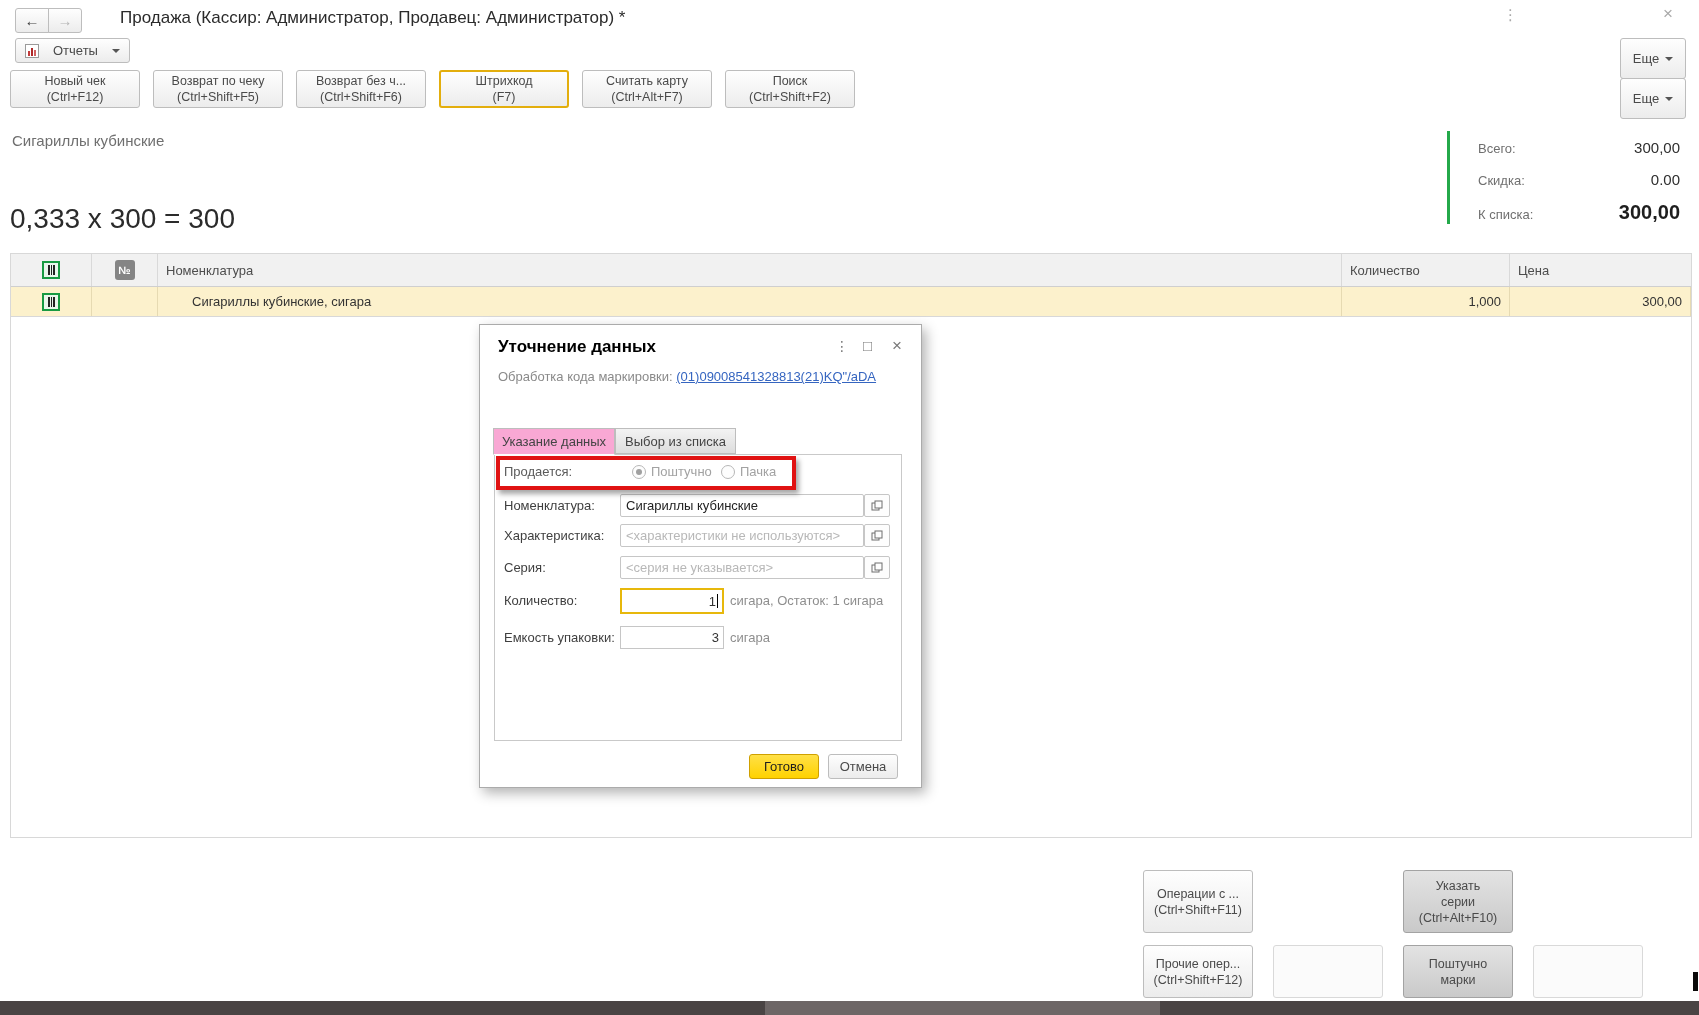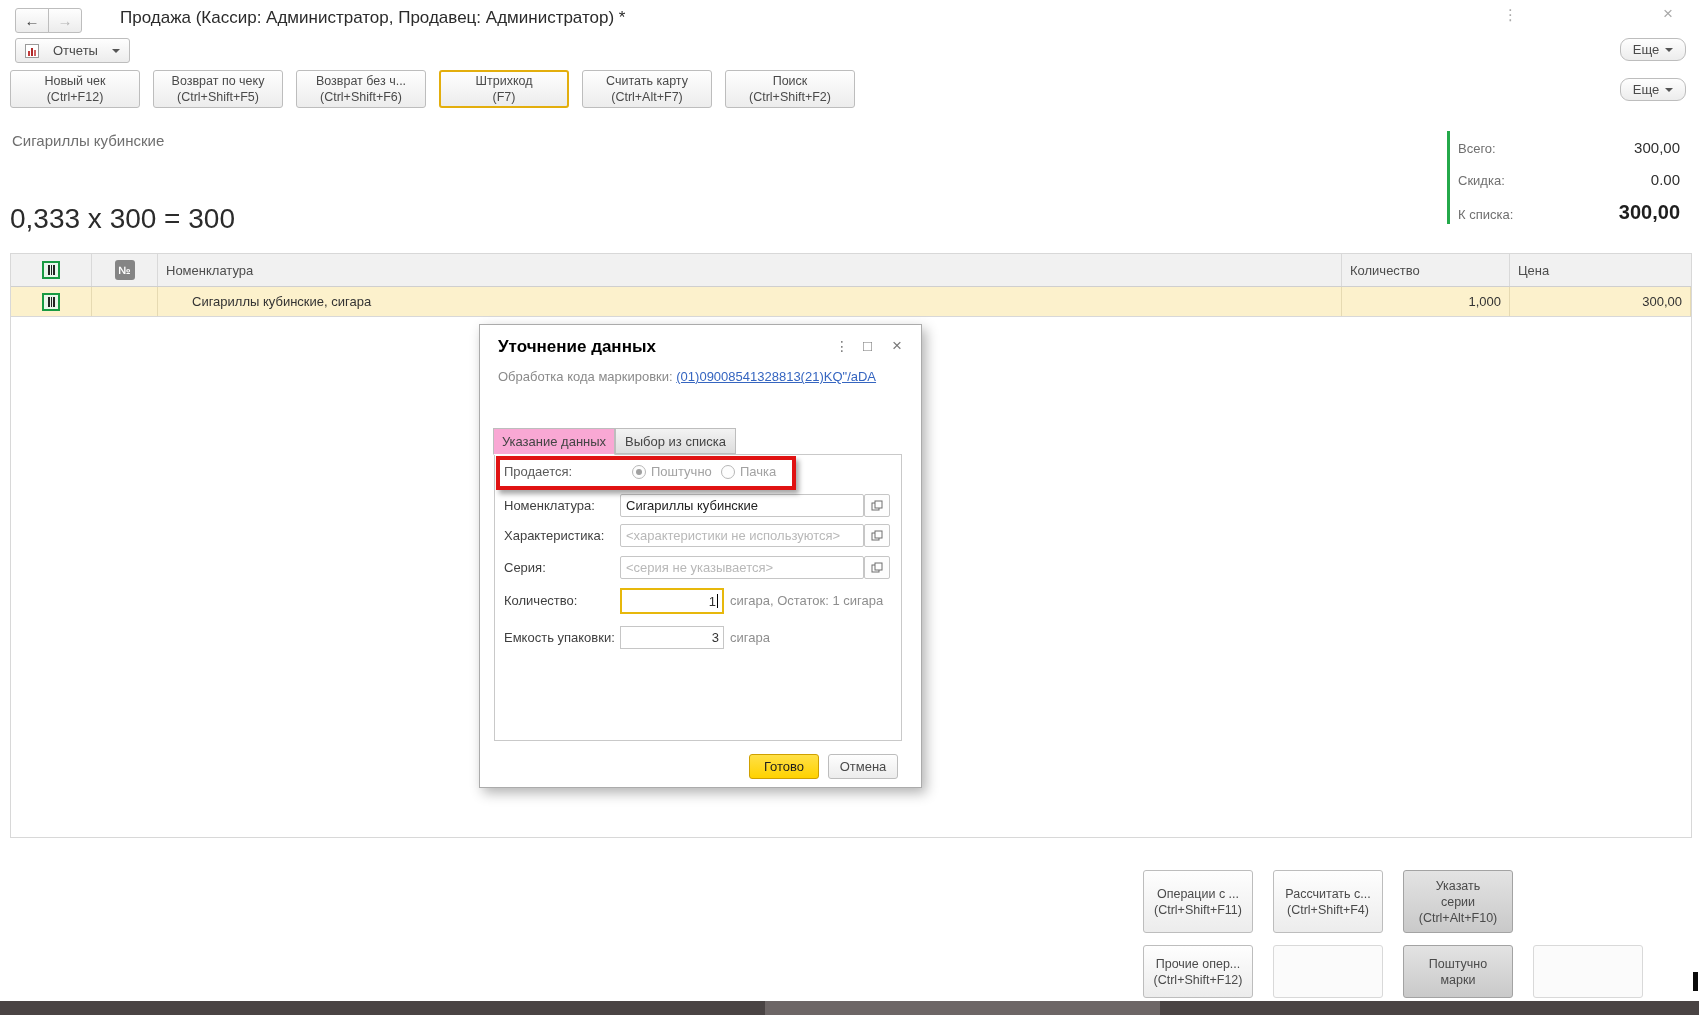--- a/index.html
+++ b/index.html
@@ -16,34 +16,34 @@
   
   .nav-arrows{position:absolute;left:15px;top:8px;display:flex;}
   .nav-btn{width:34px;height:25px;font-size:15px;}
   .nav-btn.back{border-radius:3px 0 0 3px;color:#3d3d3d;}
   .nav-btn.fwd{border-radius:0 3px 3px 0;color:#b5b5b5;margin-left:-1px;}
   .win-title{position:absolute;left:120px;top:8px;font-size:17px;color:#2b2b2b;}
   .win-dots{position:absolute;left:1503px;top:6px;color:#a9a9a9;font-size:15px;letter-spacing:0;}
   .win-close{position:absolute;left:1663px;top:4px;color:#a9a9a9;font-size:17px;}
 
   .reports-btn{position:absolute;left:15px;top:38px;height:25px;padding:0 9px;gap:14px;}
-  .more-btn{position:absolute;left:1620px;width:66px;height:23px;gap:6px;border-radius:9px;}
+  .more-btn{position:absolute;left:1620px;width:66px;height:41px;gap:6px;}
   .caret{width:0;height:0;border-left:4px solid transparent;border-right:4px solid transparent;
          border-top:4px solid #555;display:inline-block;}
 
   
   .toolbar{position:absolute;left:10px;top:70px;display:flex;gap:13px;}
   .tb-btn{width:130px;height:38px;flex-direction:column;line-height:16px;font-size:12.5px;}
   .tb-btn.active{border:2px solid #e3ae0d;}
 
   
   .product-name{position:absolute;left:12px;top:132px;font-size:15px;color:#6f6f6f;}
   .calc-line{position:absolute;left:10px;top:203px;font-size:28px;color:#2b2b2b;}
   .totals{position:absolute;left:1447px;top:131px;width:233px;border-left:3px solid #24a94a;
-          padding-left:8px;box-sizing:border-box;}
+          padding-left:28px;box-sizing:border-box;}
   .tot-row{display:flex;justify-content:space-between;align-items:baseline;}
   .tot-row .lbl{color:#6f6f6f;}
   .tot-row.r1{margin-top:8px;}  .tot-row.r1 .val{font-size:15px;color:#2f2f2f;}
   .tot-row.r2{margin-top:15px;} .tot-row.r2 .val{font-size:15px;color:#2f2f2f;}
   .tot-row.r3{margin-top:13px;} .tot-row.r3 .val{font-size:20px;font-weight:bold;color:#1e1e1e;}
 
   
   .content-frame{position:absolute;left:10px;top:253px;width:1682px;height:585px;
                  border:1px solid #d8d8d8;box-sizing:border-box;background:#fff;}
   .trow{display:flex;width:100%;box-sizing:border-box;}
@@ -291,24 +291,20 @@
     <div class="f-suffix" style="top:305px;">сигара</div>
 
     <div class="btn dlg-btn ok">Готово</div>
     <div class="btn dlg-btn cancel">Отмена</div>
   </div>
 
   <div class="btn act-btn act-r1" style="left:1143px;">
     <span>Операции с ...</span>
     <span>(Ctrl+Shift+F11)</span>
   </div>
-  <div class="btn act-btn act-r1" style="left:1273px;">
-    <span>Рассчитать с...</span>
-    <span>(Ctrl+Shift+F4)</span>
-  </div>
   <div class="btn gray act-btn act-r1" style="left:1403px;">
     <span>Указать</span>
     <span>серии</span>
     <span>(Ctrl+Alt+F10)</span>
   </div>
   <div class="btn act-btn act-r2" style="left:1143px;">
     <span>Прочие опер...</span>
     <span>(Ctrl+Shift+F12)</span>
   </div>
   <div class="btn blank act-btn act-r2" style="left:1273px;"></div>

